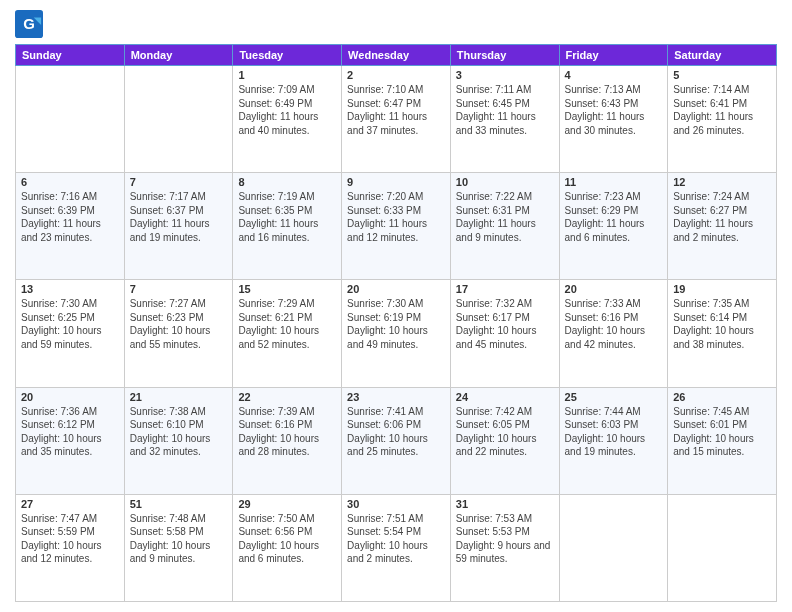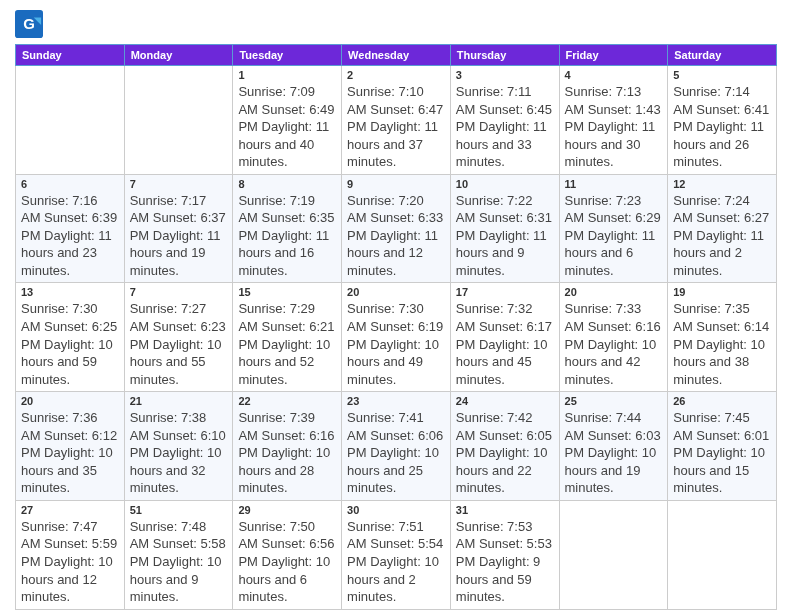--- a/index.html
+++ b/index.html
@@ -88,21 +88,21 @@
       background: #f5f8fd;
     }
     .day-num {
       font-size: 11px;
       font-weight: bold;
       color: #333;
       display: block;
       margin-bottom: 2px;
     }
     .day-detail {
-      font-size: 13px;
+      font-size: 10px;
       color: #444;
       line-height: 1.35;
     }
     .empty-cell {
       background: #fff !important;
     }
   </style>
 </head>
 <body>
 
@@ -156,21 +156,21 @@
           </td>
           <td>
             <span class="day-num">3</span>
             <div class="day-detail">Sunrise: 7:11 AM
 Sunset: 6:45 PM
 Daylight: 11 hours and 33 minutes.</div>
           </td>
           <td>
             <span class="day-num">4</span>
             <div class="day-detail">Sunrise: 7:13 AM
-Sunset: 1:43 PM
+Sunset: 6:43 PM
 Daylight: 11 hours and 30 minutes.</div>
           </td>
           <td>
             <span class="day-num">5</span>
             <div class="day-detail">Sunrise: 7:14 AM
 Sunset: 6:41 PM
 Daylight: 11 hours and 26 minutes.</div>
           </td>
         </tr>
         <tr>

